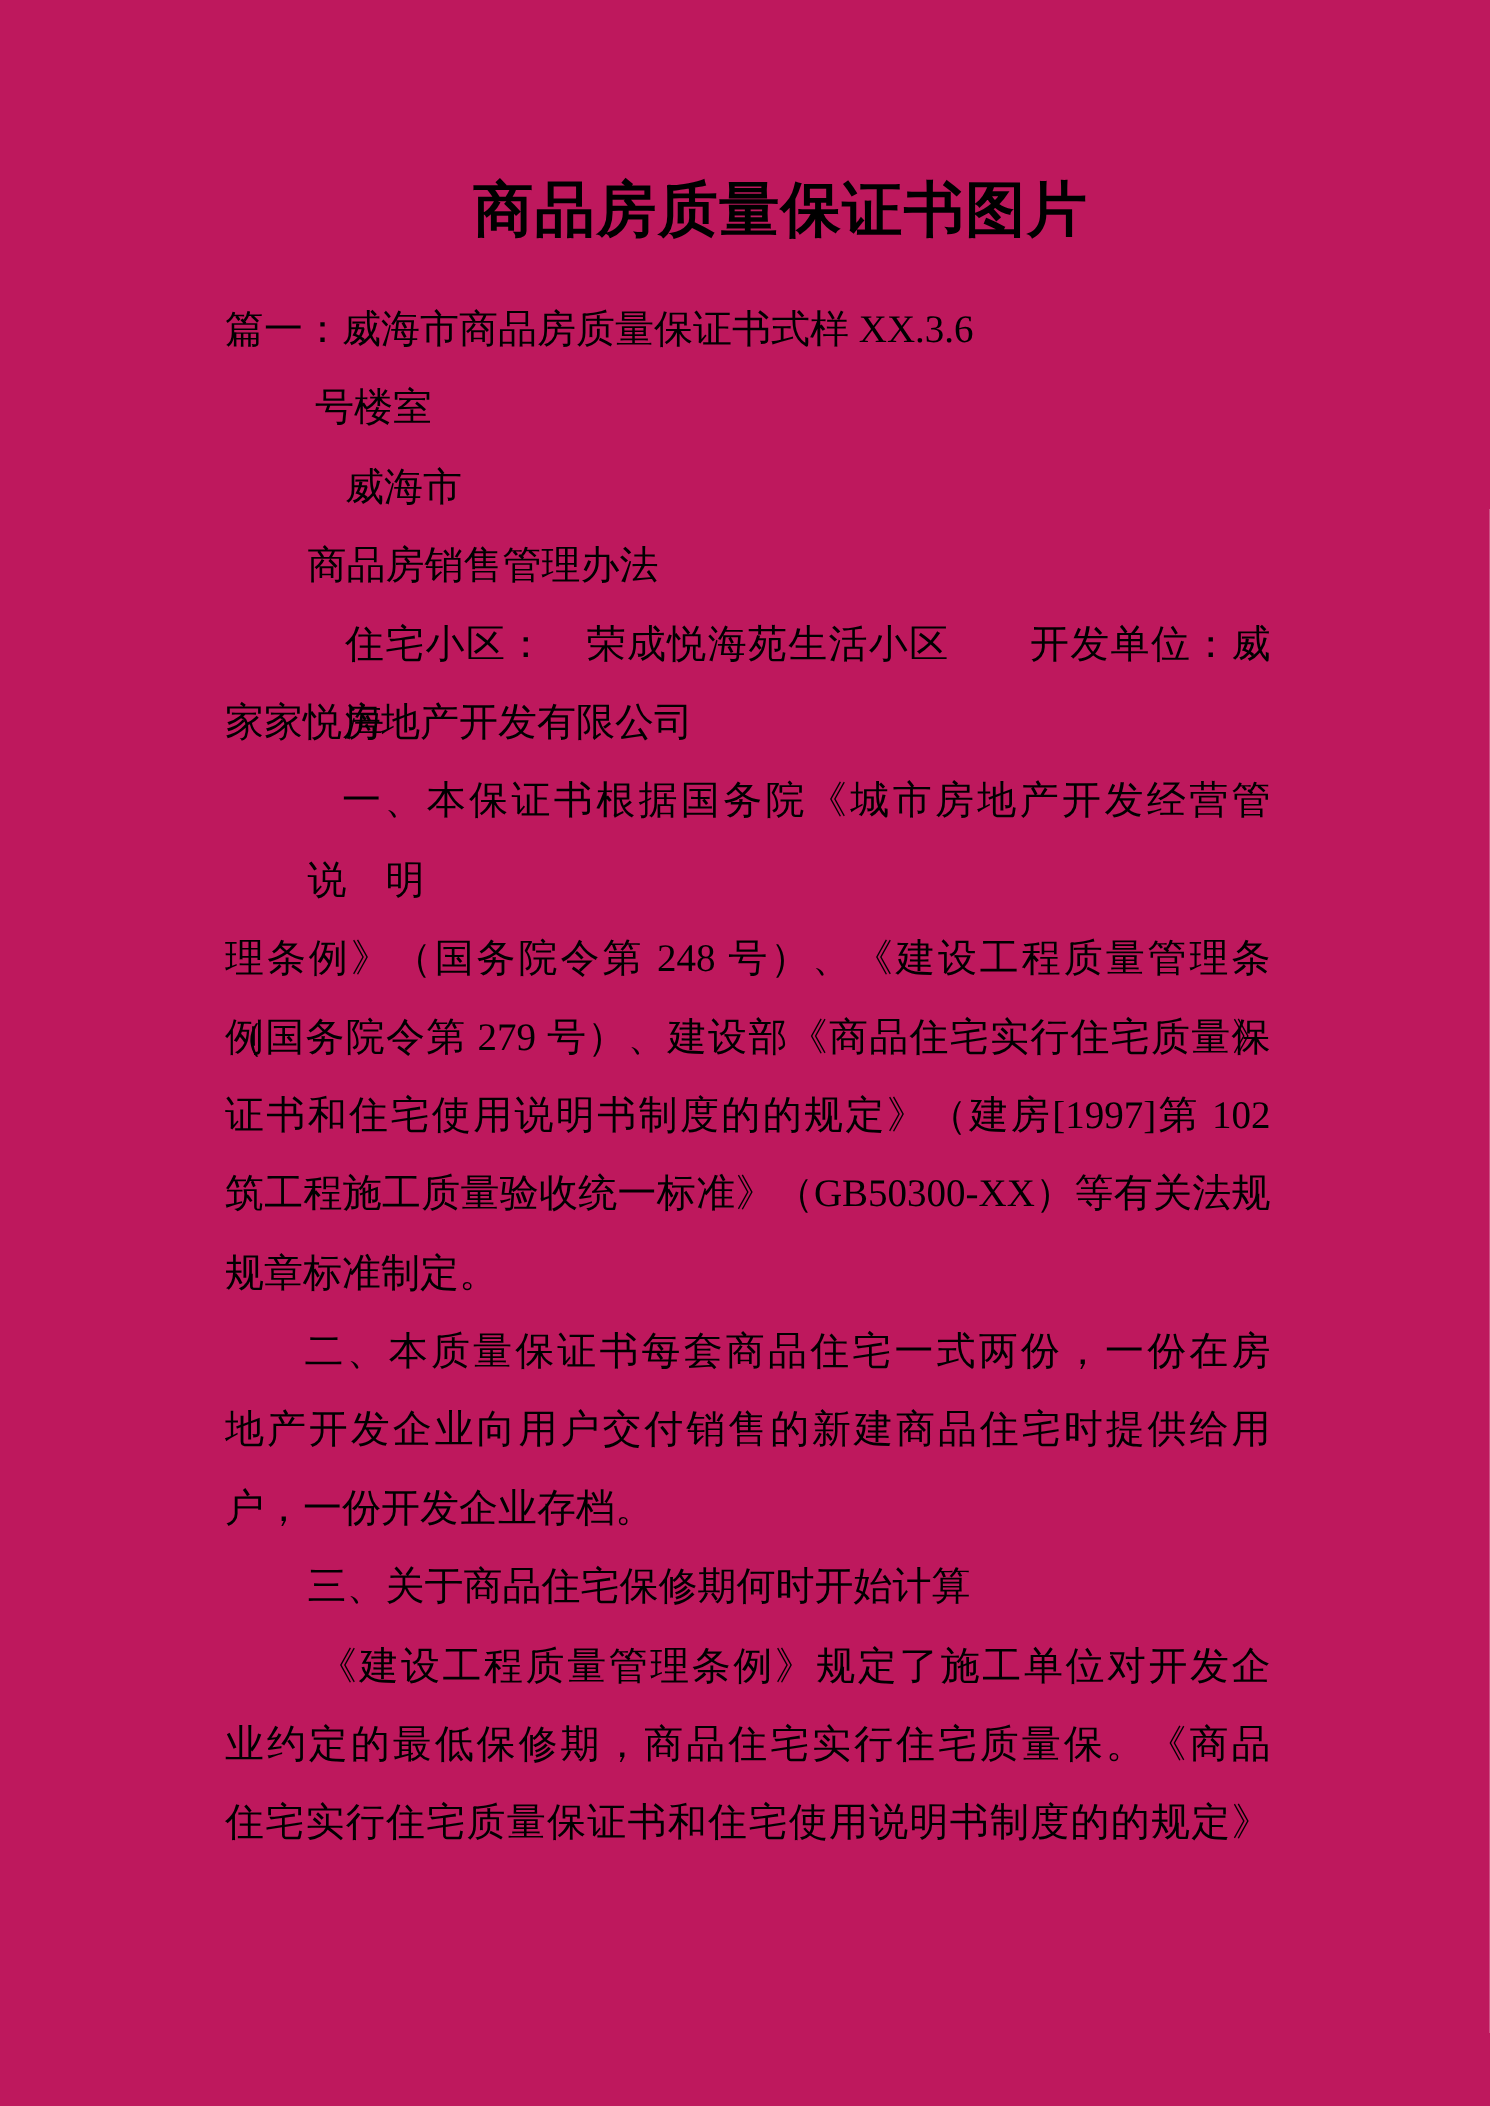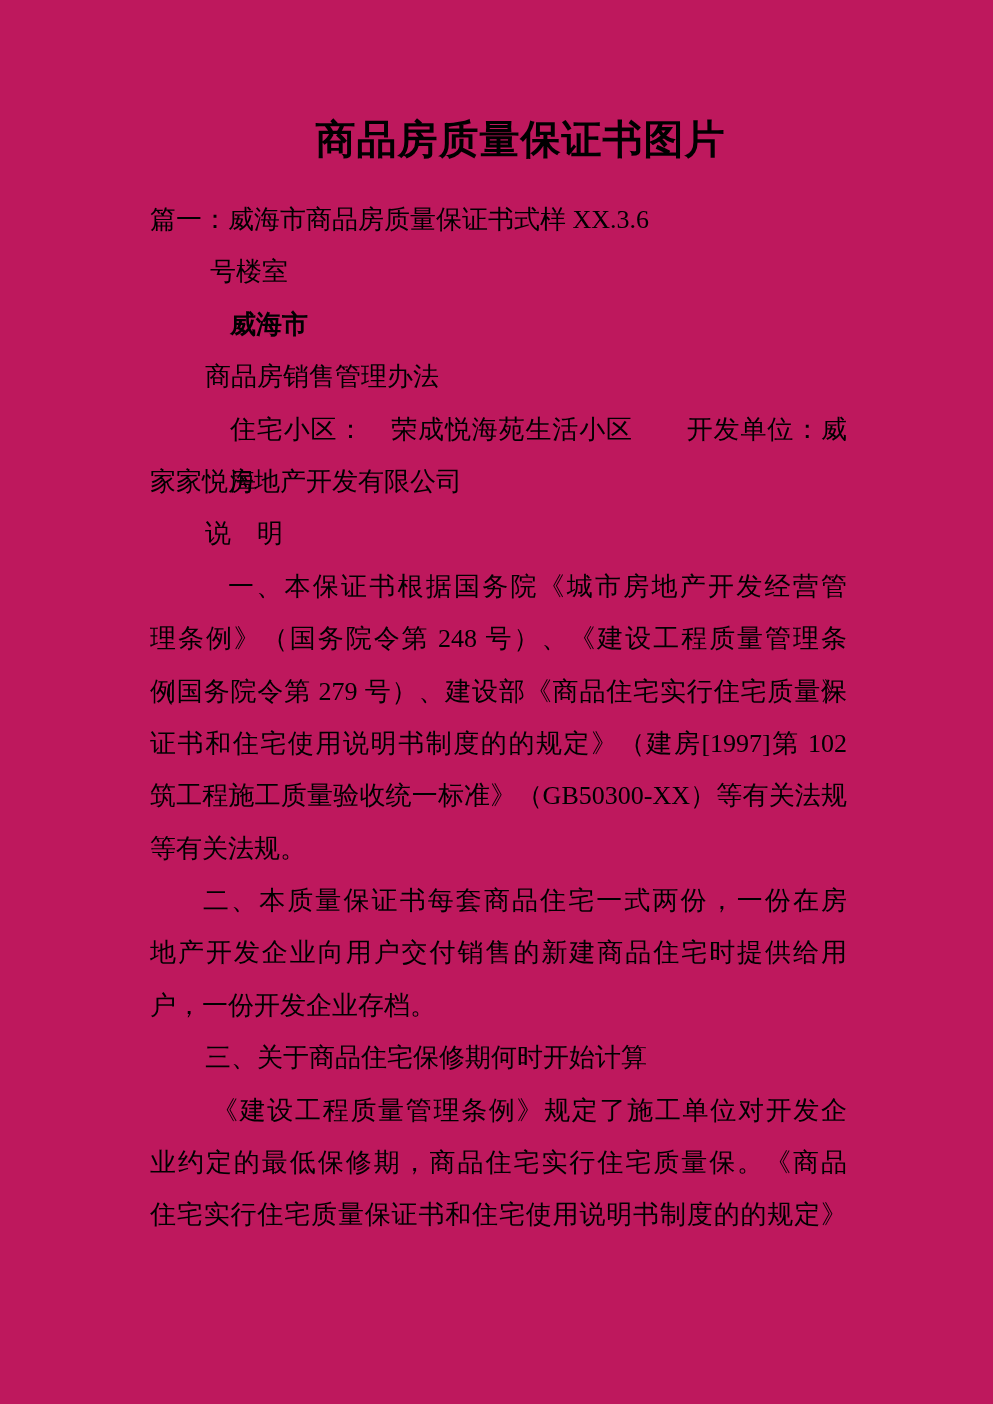--- a/index.html
+++ b/index.html
@@ -54,31 +54,31 @@
   }
 </style>
 </head>
 <body>
 
 <div class="page">
   <h1 class="doc-title">商品房质量保证书图片</h1>
   <div class="doc-body">
       <div class="doc-line">篇一：威海市商品房质量保证书式样 XX.3.6</div>
       <div class="doc-line" style="padding-left: 60px;">号楼室</div>
-      <div class="doc-line" style="padding-left: 80px; font-weight: bold;">威海市</div>
+      <div class="doc-line" style="padding-left: 80px;">威海市</div>
       <div class="doc-line" style="padding-left: 55px;">商品房销售管理办法</div>
       <div class="doc-line fill" style="padding-left: 80px;">住宅小区：　荣成悦海苑生活小区　　开发单位：威海</div>
       <div class="doc-line">家家悦房地产开发有限公司</div>
+      <div class="doc-line fill" style="padding-left: 78px;">一、本保证书根据国务院《城市房地产开发经营管</div>
       <div class="doc-line" style="padding-left: 55px;">说　明</div>
-      <div class="doc-line fill" style="padding-left: 78px;">一、本保证书根据国务院《城市房地产开发经营管</div>
       <div class="doc-line fill">理条例》（国务院令第 248 号）、《建设工程质量管理条例》</div>
       <div class="doc-line fill">（国务院令第 279 号）、建设部《商品住宅实行住宅质量保</div>
       <div class="doc-line fill">证书和住宅使用说明书制度的的规定》（建房[1997]第 102</div>
       <div class="doc-line fill">筑工程施工质量验收统一标准》（GB50300-XX）等有关法规</div>
-      <div class="doc-line">等有关法规。</div>
+      <div class="doc-line">规章标准制定。</div>
       <div class="doc-line fill" style="padding-left: 53px;">二、本质量保证书每套商品住宅一式两份，一份在房</div>
       <div class="doc-line fill">地产开发企业向用户交付销售的新建商品住宅时提供给用</div>
       <div class="doc-line">户，一份开发企业存档。</div>
       <div class="doc-line" style="padding-left: 55px;">三、关于商品住宅保修期何时开始计算</div>
       <div class="doc-line fill" style="padding-left: 62px;">《建设工程质量管理条例》规定了施工单位对开发企</div>
       <div class="doc-line fill">业约定的最低保修期，商品住宅实行住宅质量保。《商品</div>
       <div class="doc-line fill">住宅实行住宅质量保证书和住宅使用说明书制度的的规定》</div>
     </div>
 </div>
 

